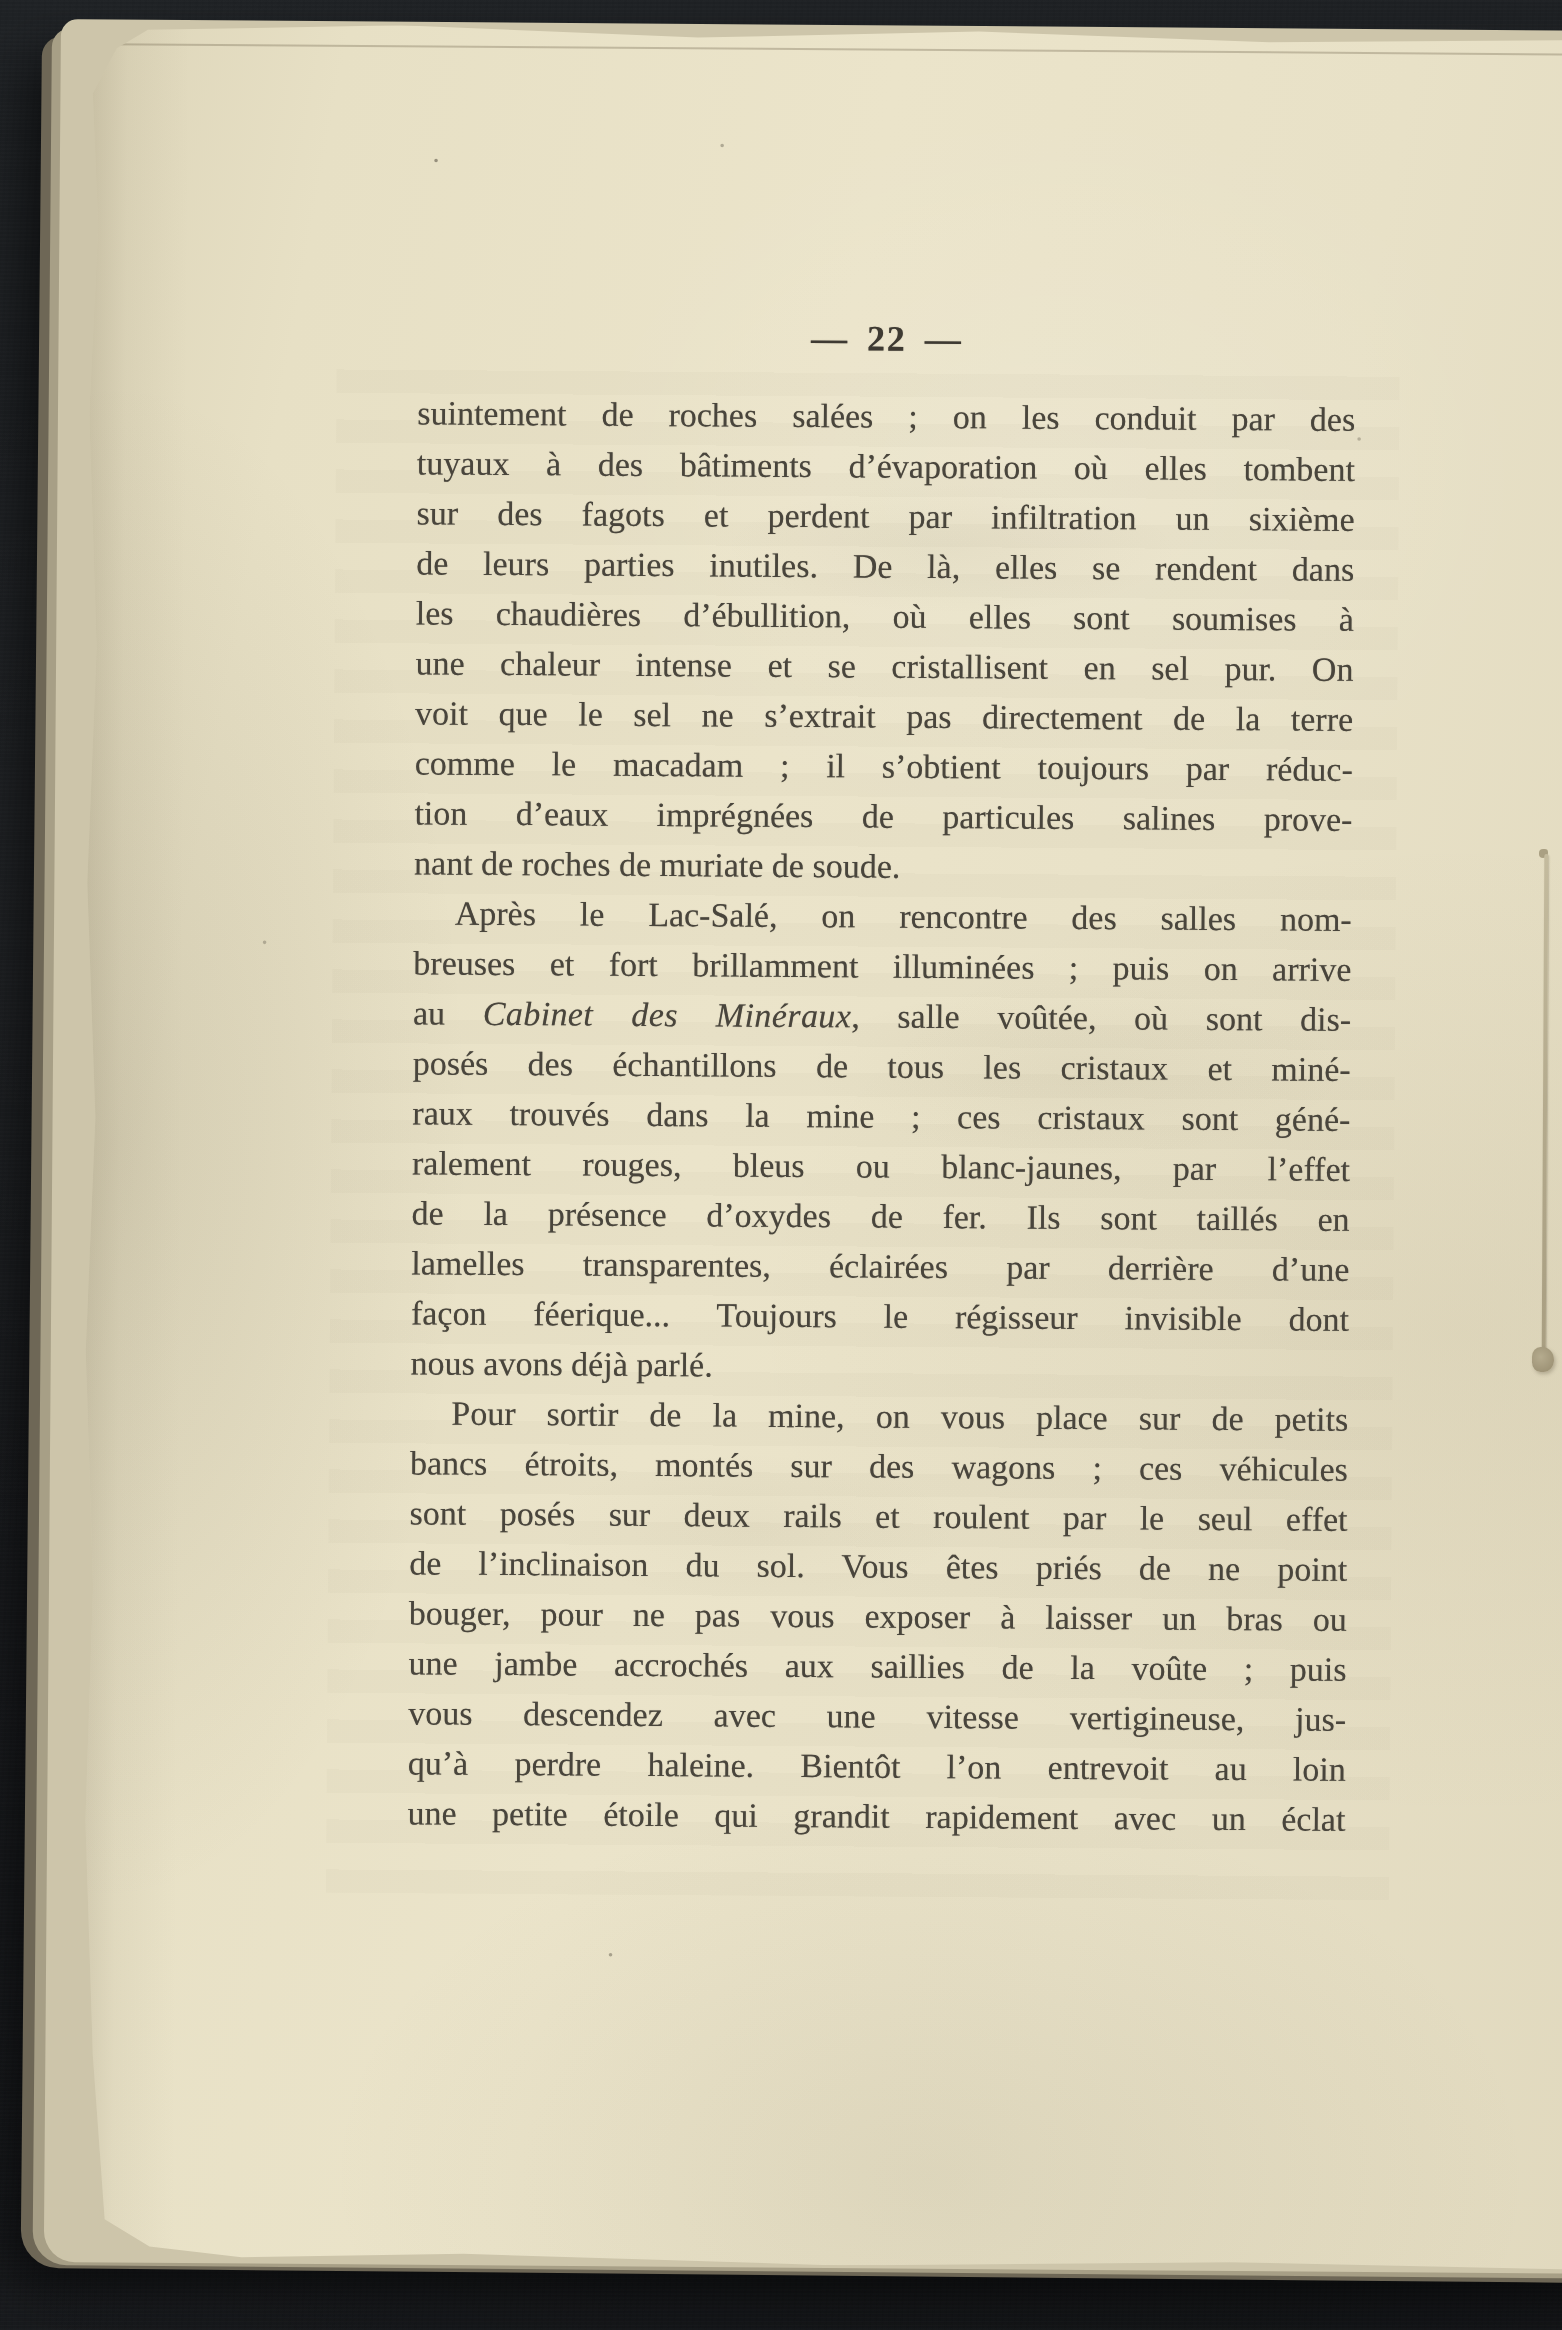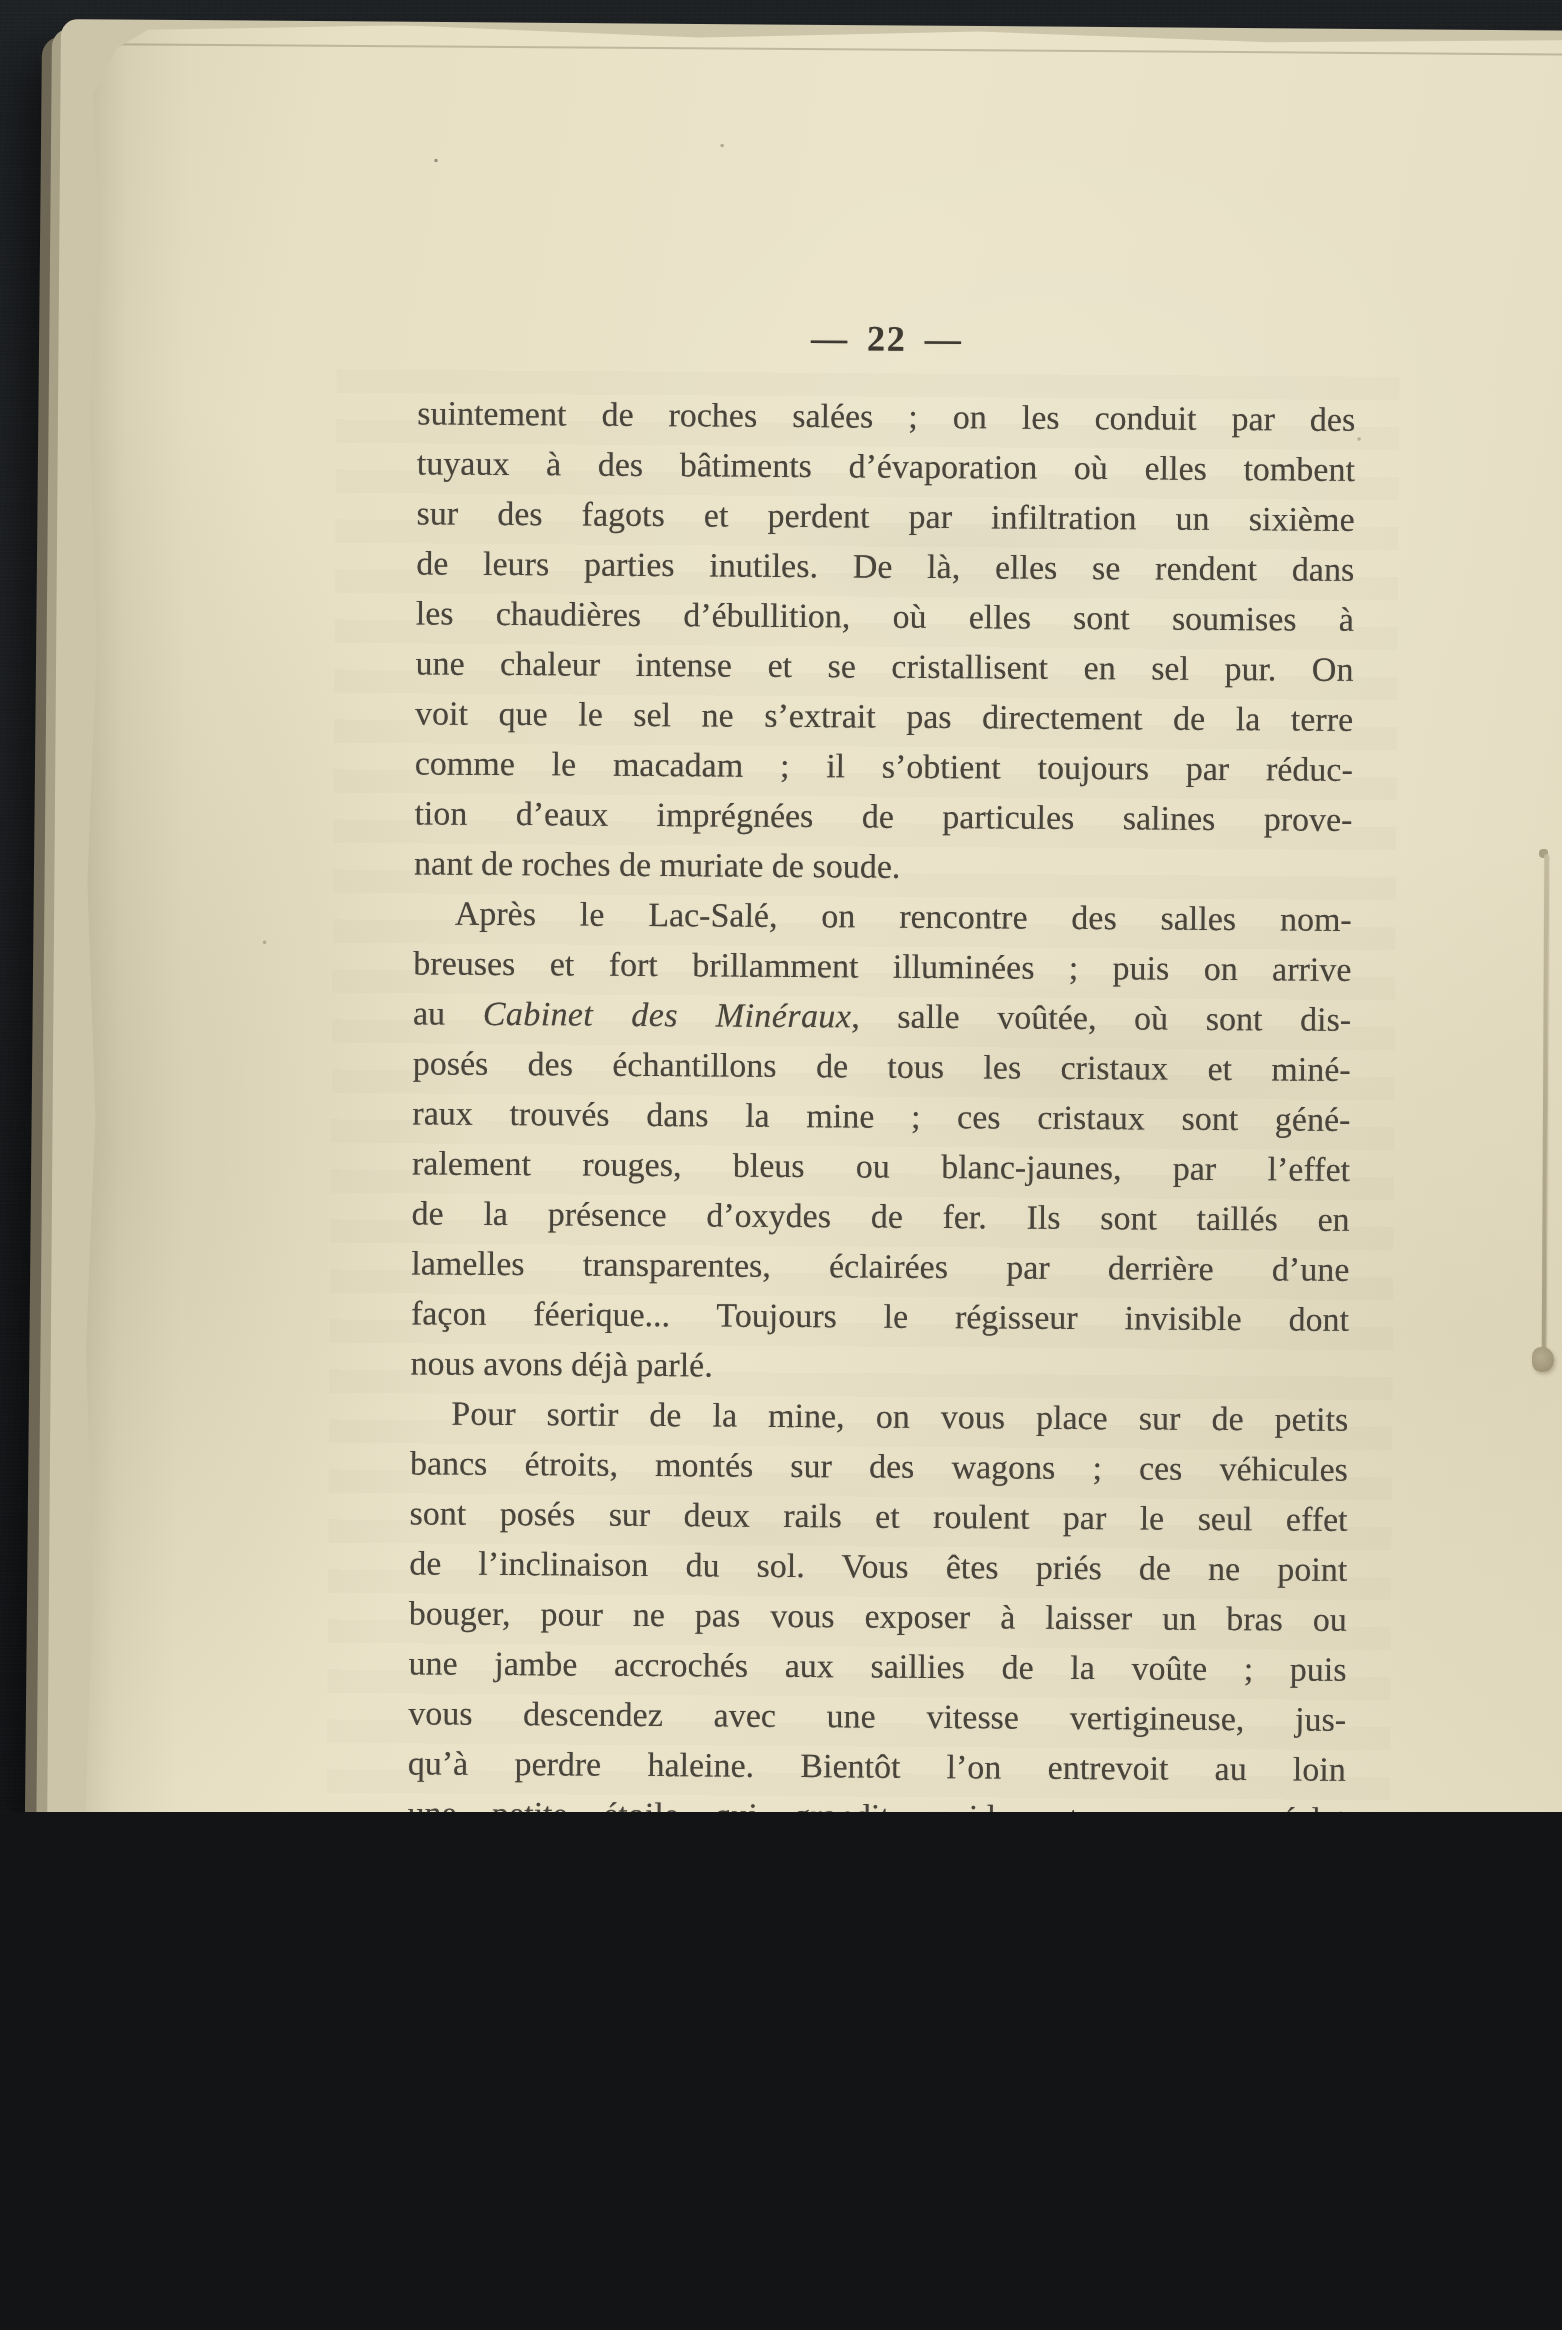--- a/index.html
+++ b/index.html
@@ -1,17 +1,17 @@
 <!DOCTYPE html>
 <html lang="fr" style="font-size:12.5px"><head>
 <meta charset="utf-8">
 <style>
   html,body{margin:0;padding:0;background:#121416;}
   .scene{
-    position:relative;width:1563px;height:1812px;overflow:hidden;
+    position:relative;width:1563px;height:2330px;overflow:hidden;
     background:
       radial-gradient(1328px 1016px at 32% 38%, rgba(255,255,255,0.035), transparent 62%),
       radial-gradient(1875px 1407px at 70% 80%, rgba(0,0,0,0.25), transparent 70%),
       linear-gradient(160deg,#202326 0%,#1b1d20 55%,#17191c 100%);
   }
   .scene::before{ 
     content:"";position:absolute;inset:0;pointer-events:none;
     background:
       repeating-linear-gradient(0deg, rgba(255,255,255,0.012) 0 1.6px, transparent 1.6px 3.9px),
       repeating-linear-gradient(93deg, rgba(0,0,0,0.035) 0 2.3px, transparent 2.3px 6.3px);

